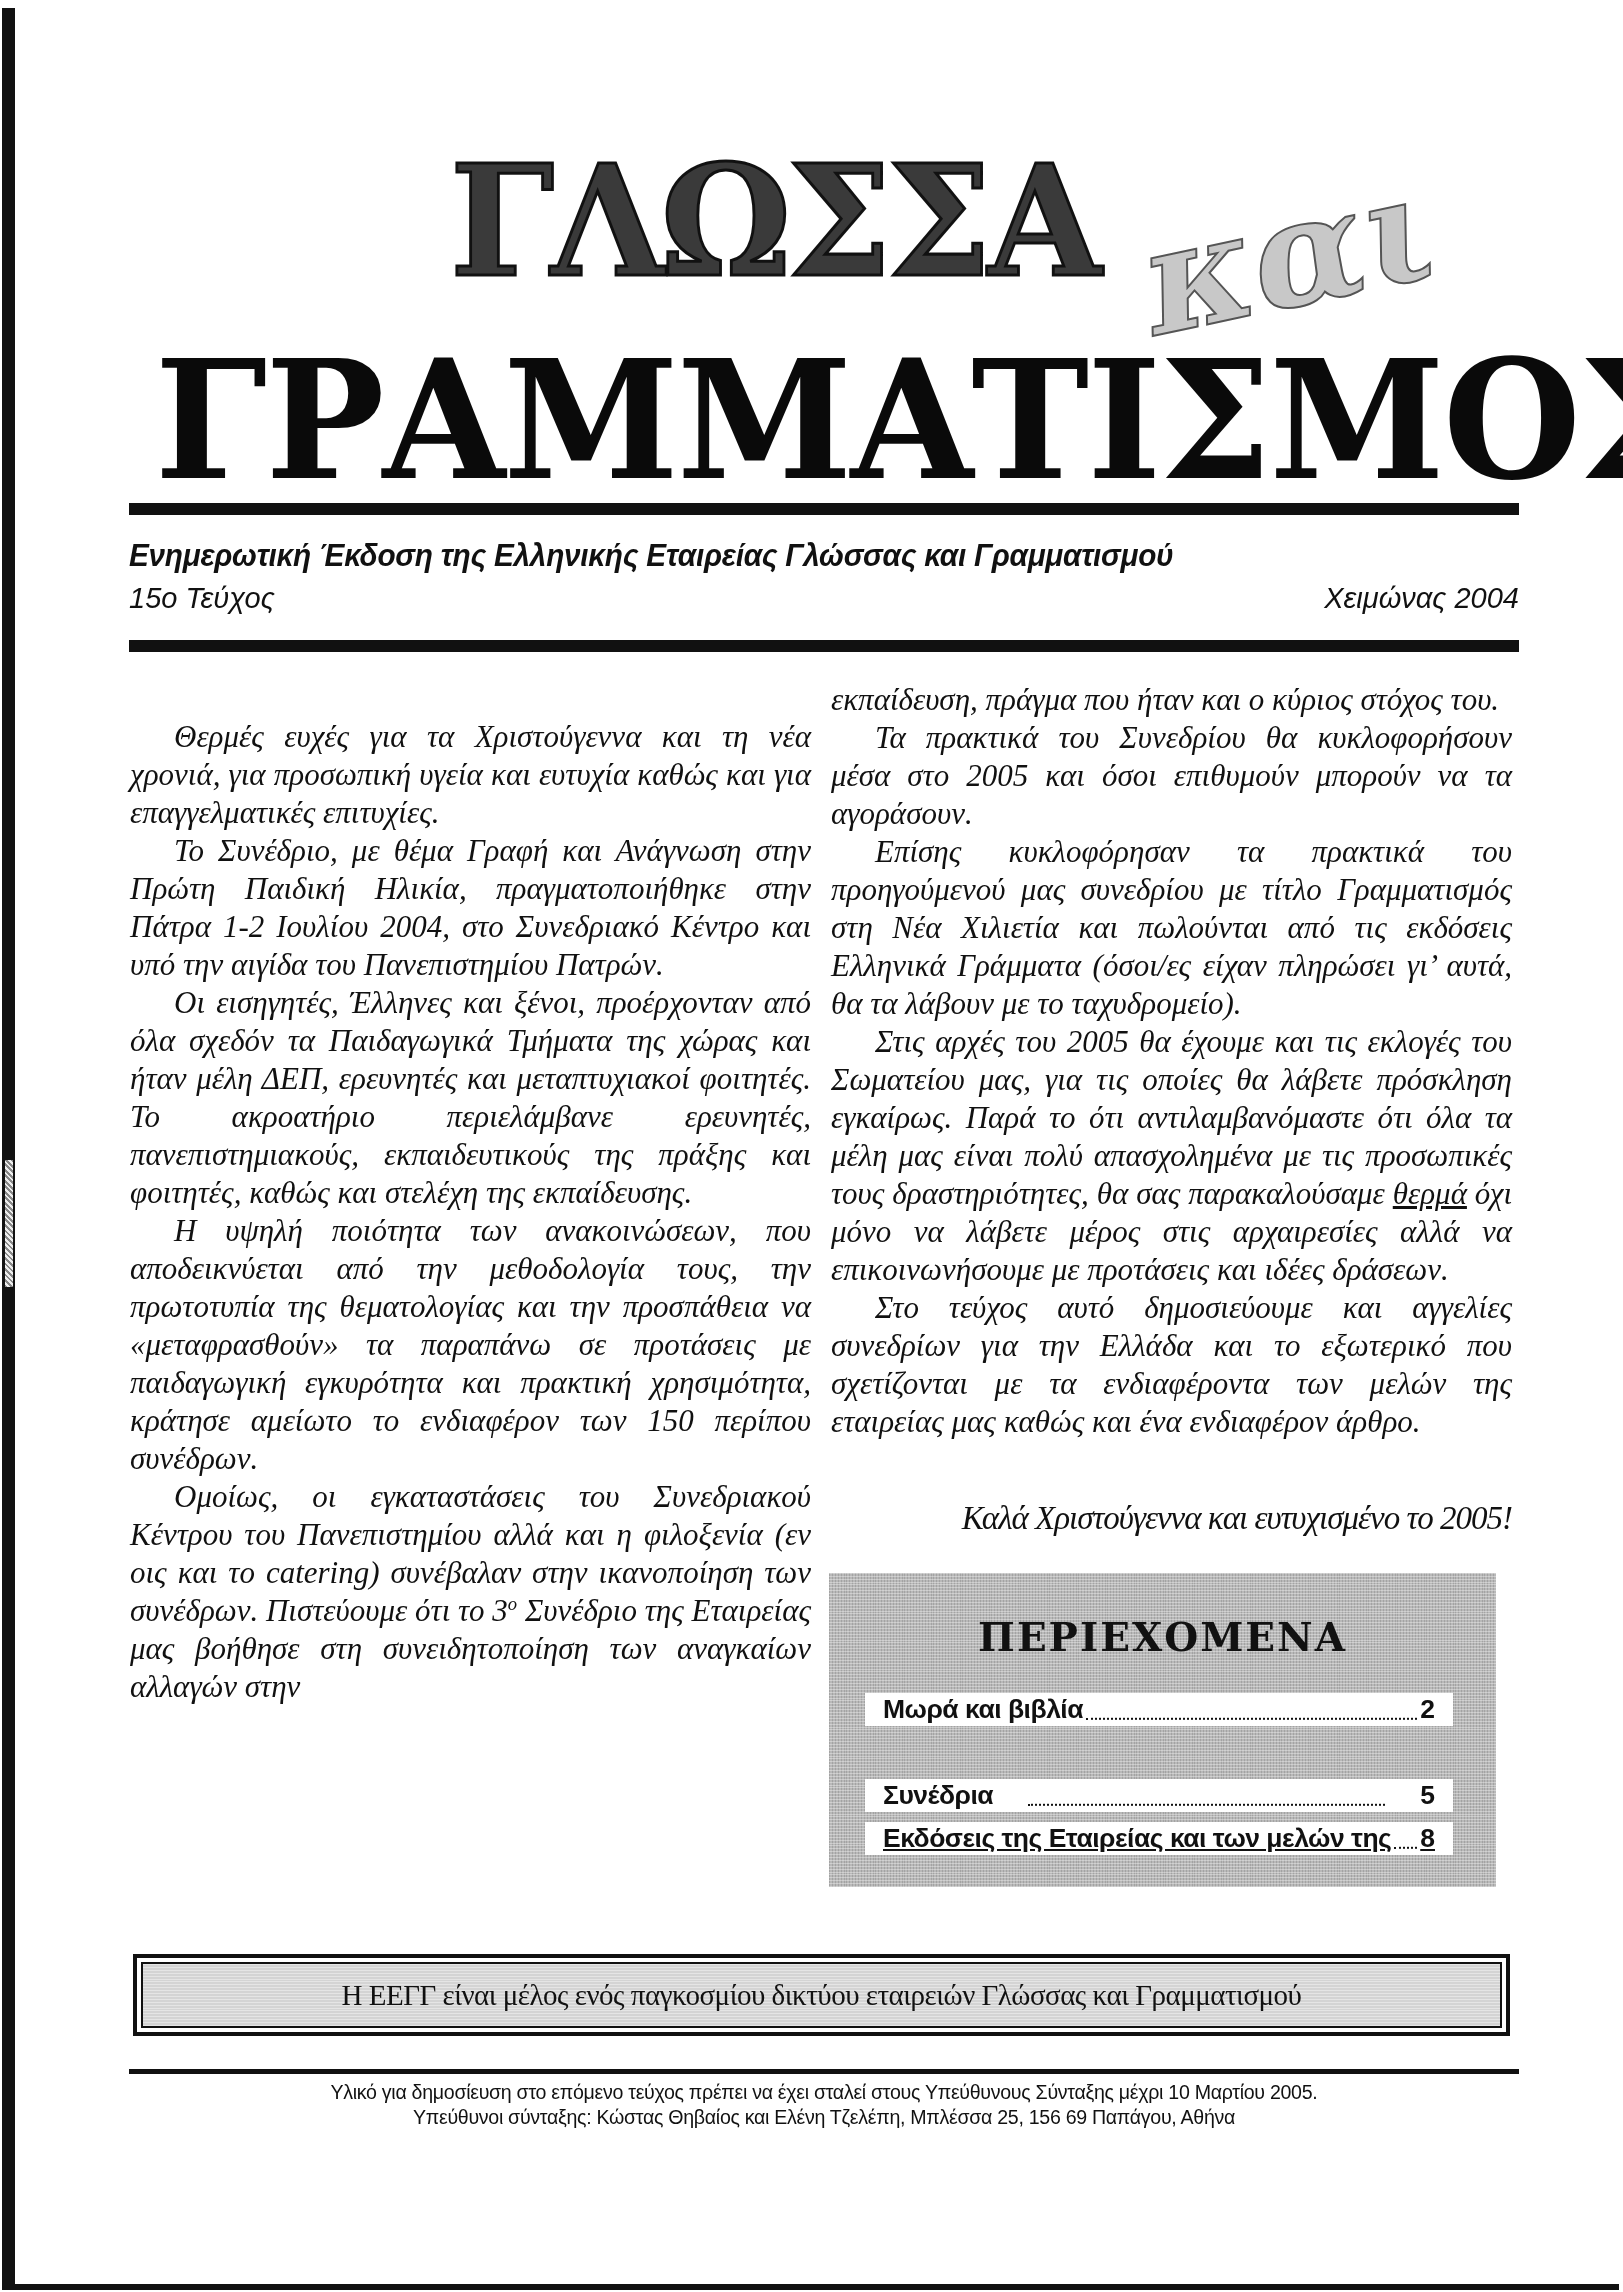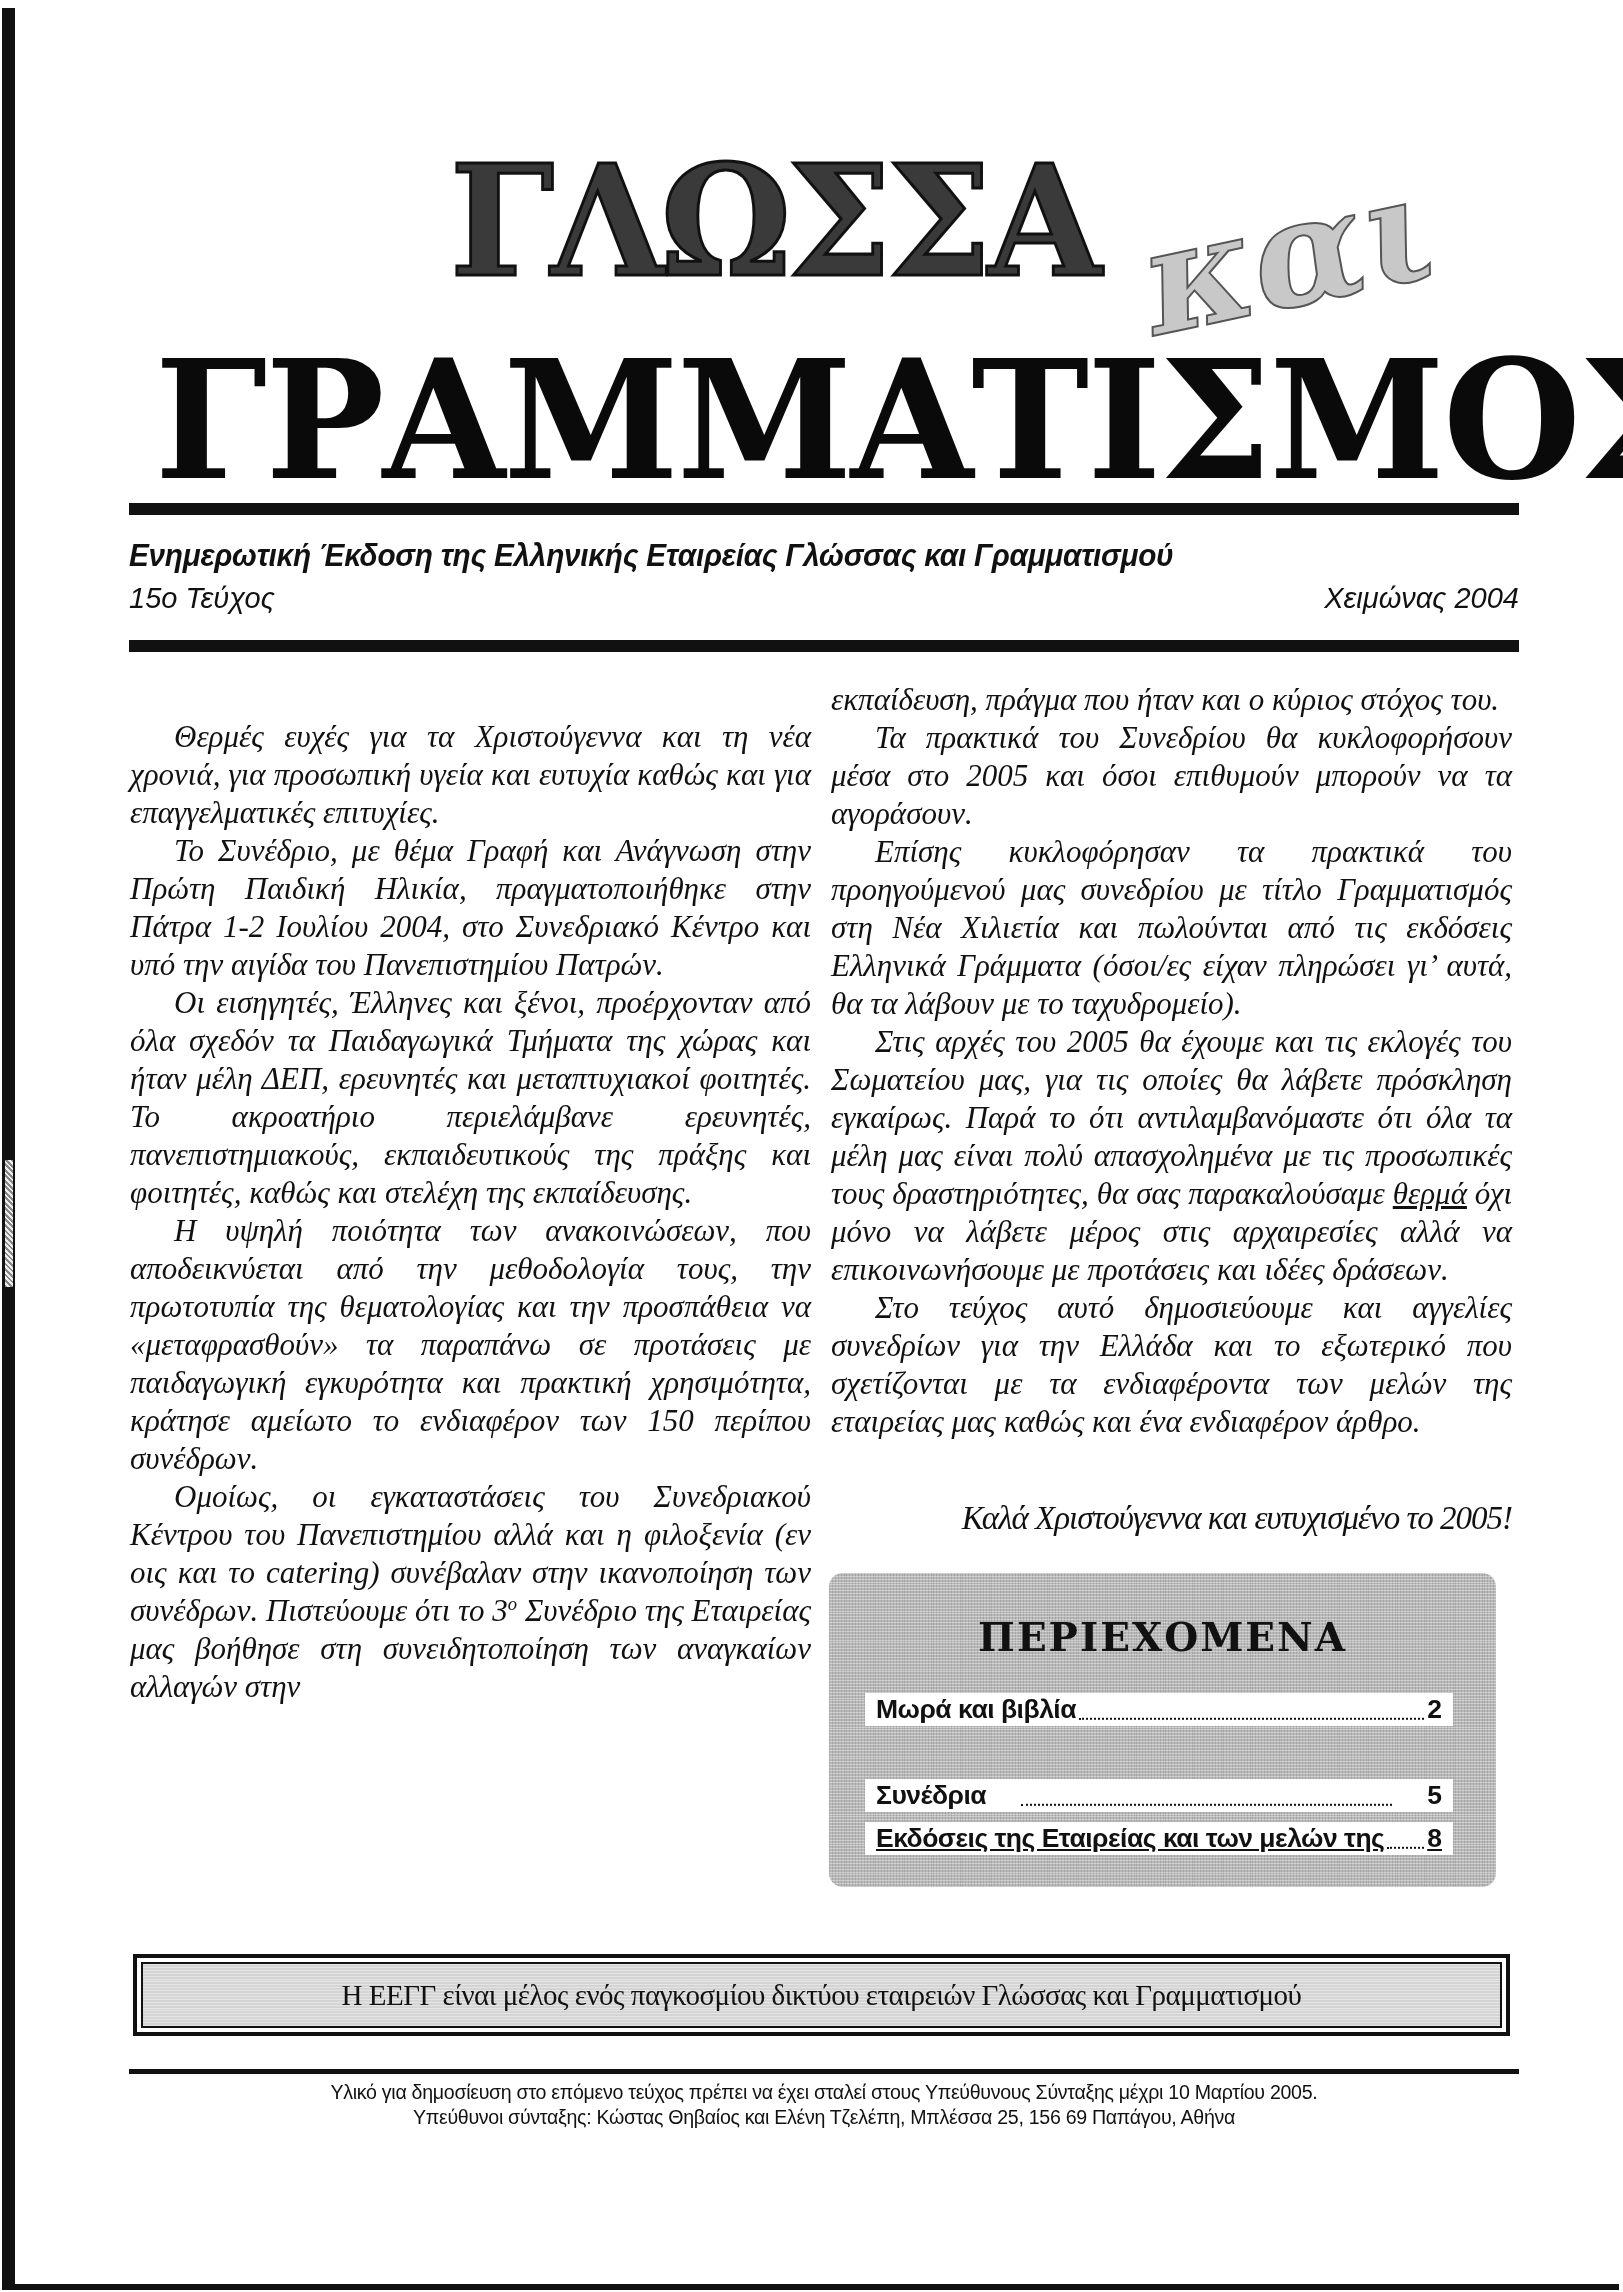--- a/index.html
+++ b/index.html
@@ -29,23 +29,23 @@
   .col p { margin: 0; text-indent: 44px; }
   .col p.gap { margin-top: 37px; }
   .underline { text-decoration: underline; }
   sup { font-size: 60%; line-height: 0; }
 
   .greeting { position: absolute; left: 831px; top: 1500px; width: 681px; text-align: right; font-family: "Liberation Serif", serif; font-style: italic; font-weight: normal; font-size: 33px; letter-spacing: -1px; }
 
   
   .contents-box { position: absolute; left: 829px; top: 1573px; width: 667px; height: 314px;
     background-color: #b9b9b9;
-    background-image: repeating-linear-gradient(0deg, rgba(255,255,255,0.35) 0 1px, transparent 1px 2.9px), repeating-linear-gradient(90deg, rgba(0,0,0,0.12) 0 1px, transparent 1px 2.9px); border-radius: 14px; }
+    background-image: repeating-linear-gradient(0deg, rgba(255,255,255,0.35) 0 1px, transparent 1px 2.9px), repeating-linear-gradient(90deg, rgba(0,0,0,0.12) 0 1px, transparent 1px 2.9px); }
   .contents-title { position: absolute; left: 0; top: 41px; width: 100%; text-align: center; font-family: "DejaVu Serif", serif; font-weight: bold; font-size: 39px; letter-spacing: 2px; color: #111; }
-  .toc-item { position: absolute; left: 36px; width: 588px; height: 33px; background: #fff; display: flex; align-items: center; font-family: "Liberation Sans", sans-serif; font-weight: bold; font-size: 26.5px; padding: 0 11px; box-sizing: border-box; transform-origin: left; }
+  .toc-item { position: absolute; left: 36px; width: 588px; height: 33px; background: #fff; display: flex; align-items: center; font-family: "Liberation Sans", sans-serif; font-weight: bold; font-size: 26.5px; padding: 0 18px; box-sizing: border-box; transform-origin: left; }
   .toc-item .toc-label { white-space: nowrap; letter-spacing: -0.5px; }
   .toc-item .toc-dots { flex: 1; border-bottom: 2.9px dotted #111; margin: 0 2.9px; transform: translateY(8.8px); }
   .toc-item .toc-page { white-space: nowrap; }
   .toc-1 { top: 120px; }
   .toc-2 { top: 206px; gap: 32px; }
   .toc-3 { top: 249px; text-decoration: underline; }
 
   
   .network-banner { position: absolute; left: 133px; top: 1954px; width: 1377px; height: 82px; border: 4.9px solid #111; box-sizing: border-box; padding: 3.9px; background: #fff; }
   .network-banner-inner { width: 100%; height: 100%; border: 2.9px solid #111; box-sizing: border-box; background-color: #d4d4d4;

